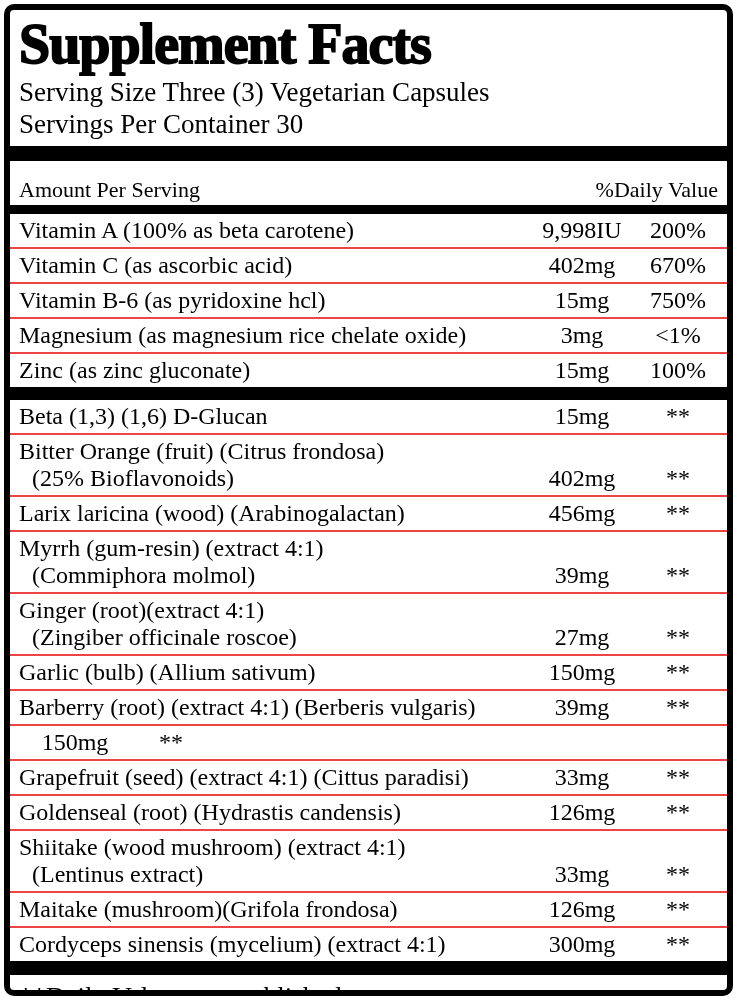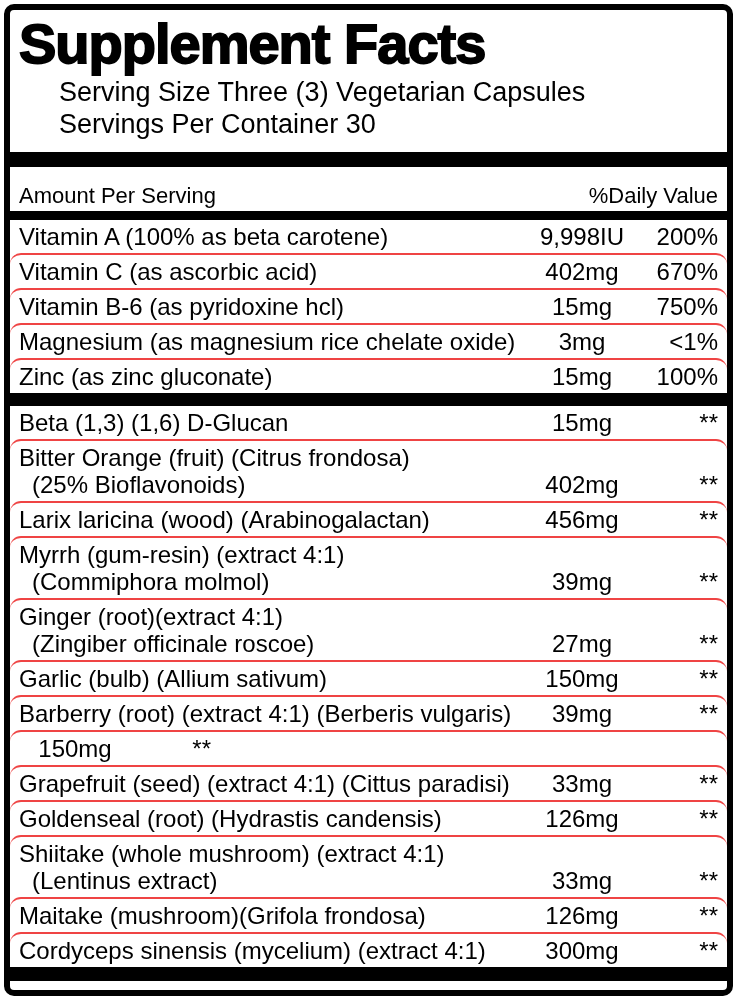--- a/index.html
+++ b/index.html
@@ -18,38 +18,39 @@
     position: absolute;
     left: 4px;
     top: 4px;
     right: 4px;
     bottom: 4px;
     border: 6px solid #000;
     border-radius: 10px;
     background: #fff;
     box-sizing: border-box;
     overflow: hidden;
+    font-family: Liberation Serif, serif;
   }
   .pad { padding-left: 9px; padding-right: 9px; }
 
   .title {
     font-size: 56px;
     font-weight: bold;
     letter-spacing: -1px;
     line-height: 1.0;
     padding-top: 6px;
     -webkit-text-stroke: 1.8px #000;
     white-space: nowrap;
   }
   .serving-line {
     font-size: 27px;
     line-height: 32px;
     white-space: nowrap;
   }
-  .serving-block { padding-top: 4px; padding-bottom: 12px; margin-left: 40px; }
+  .serving-block { padding-top: 4px; padding-bottom: 6px; }
 
   .bar { background: #000; width: 100%; }
   .bar-1 { height: 15px; }
   .bar-2 { height: 9px; }
   .bar-3 { height: 13px; }
   .bar-4 { height: 14px; }
 
   .col-header-row {
     display: flex;
     justify-content: space-between;
@@ -61,32 +62,31 @@
     white-space: nowrap;
   }
 
   .rows-section .row + .row { border-top: 2px solid #ef4444; }
   .row {
     display: flex;
     align-items: flex-end;
     padding: 3px 9px 3px 9px;
     font-size: 24px;
     line-height: 27px;
-    border-radius: 11px;
   }
   .row-name { flex: 1 1 auto; min-width: 0; white-space: nowrap; }
   .row-name .line2 { padding-left: 13px; display: block; }
   .row-amount {
     flex: 0 0 112px;
     text-align: center;
     white-space: nowrap;
   }
   .row-dv {
     flex: 0 0 80px;
-    text-align: right;
+    text-align: center;
     white-space: nowrap;
   }
   .footnote {
     font-size: 27px;
     line-height: 32px;
     padding-top: 6px;
     white-space: nowrap;
   }
   .hidden { display: none; }
 </style>
@@ -242,21 +242,21 @@
     <div class="row-name">
       <span class="line1">Goldenseal (root) (Hydrastis candensis)</span>
       <span class="line2 hidden"></span>
     </div>
     <div class="row-amount">126mg</div>
     <div class="row-dv">**</div>
   </div>
 
   <div class="row">
     <div class="row-name">
-      <span class="line1">Shiitake (whole mushroom) (extract 4:1)</span>
+      <span class="line1">Shiitake (wood mushroom) (extract 4:1)</span>
       <span class="line2">(Lentinus extract)</span>
     </div>
     <div class="row-amount">33mg</div>
     <div class="row-dv">**</div>
   </div>
 
   <div class="row">
     <div class="row-name">
       <span class="line1">Maitake (mushroom)(Grifola frondosa)</span>
       <span class="line2 hidden"></span>

